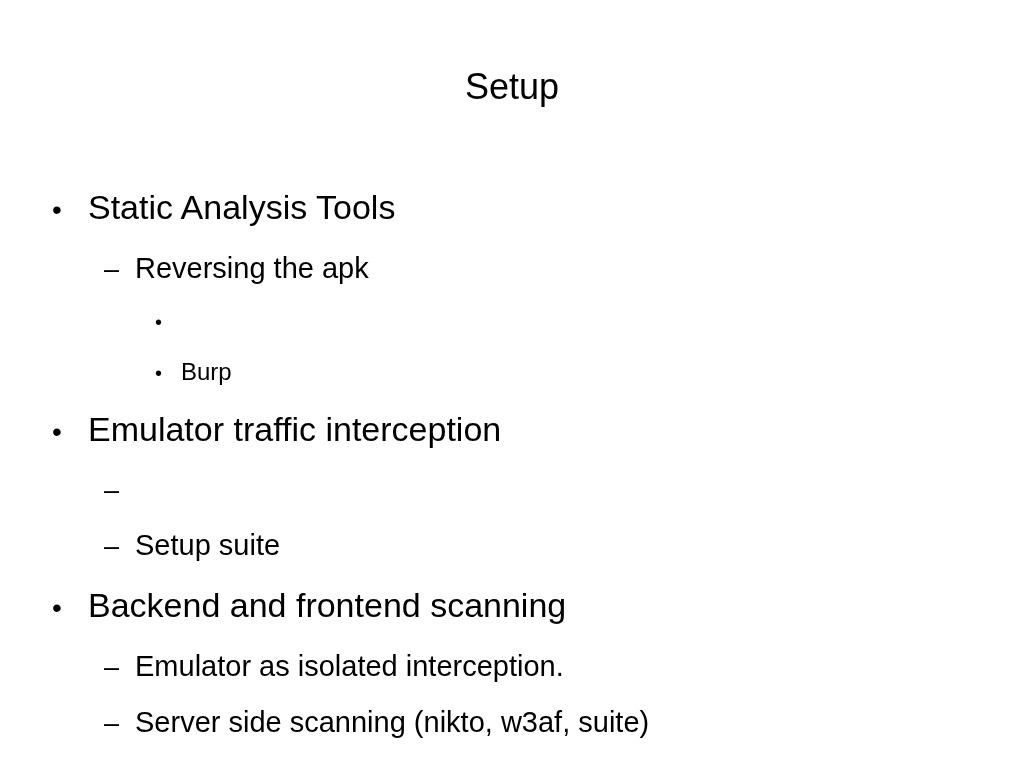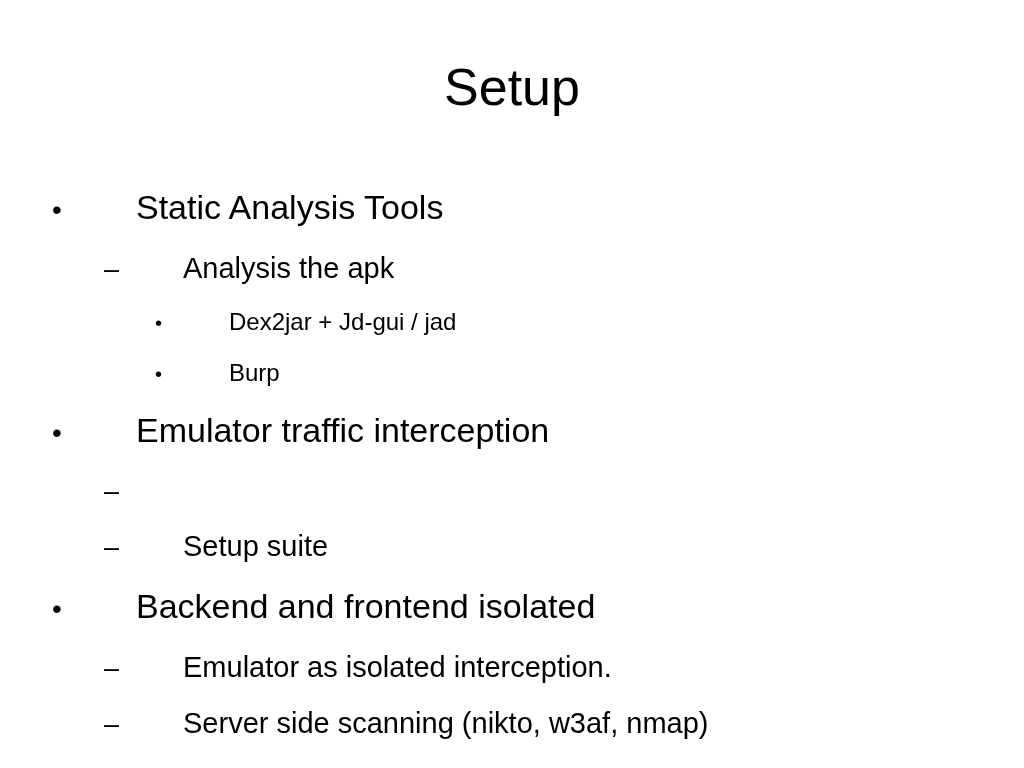--- a/index.html
+++ b/index.html
@@ -23,21 +23,21 @@
     box-sizing: border-box;
   }
 
   
   .slide-title {
     position: absolute;
     left: 0;
     top: 56px;
     width: 1024px;
     text-align: center;
-    font-size: 52px;
+    font-size: 36px;
     line-height: 62px;
     font-weight: normal;
     letter-spacing: 0px;
     color: #000000;
     margin: 0;
     white-space: nowrap;
   }
 
   
   .body-list {
@@ -58,21 +58,20 @@
     text-align: left;
     color: #000000;
     line-height: inherit;
   }
 
   .item-text {
     flex: 0 1 auto;
     white-space: pre;
     color: #000000;
     line-height: inherit;
-    margin-left: 48px;
   }
 
   
   .level-1 {
     padding-left: 52px;
     font-size: 34px;
     line-height: 62px;
     min-height: 62px;
   }
   .level-1 .bullet {
@@ -113,26 +112,25 @@
 
   <div class="body-list">
 
     <div class="outline-item level-1">
       <span class="bullet">•</span>
       <span class="item-text">Static Analysis Tools</span>
     </div>
 
     <div class="outline-item level-2">
       <span class="bullet">–</span>
-      <span class="item-text">Analysis the apk</span>
+      <span class="item-text">Reversing the apk</span>
     </div>
 
     <div class="outline-item level-3">
       <span class="bullet">•</span>
-      <span class="item-text">Dex2jar + Jd-gui / jad</span>
     </div>
 
     <div class="outline-item level-3">
       <span class="bullet">•</span>
       <span class="item-text">Burp</span>
     </div>
 
     <div class="outline-item level-1">
       <span class="bullet">•</span>
       <span class="item-text">Emulator traffic interception</span>
@@ -142,27 +140,27 @@
       <span class="bullet">–</span>
     </div>
 
     <div class="outline-item level-2">
       <span class="bullet">–</span>
       <span class="item-text">Setup suite</span>
     </div>
 
     <div class="outline-item level-1">
       <span class="bullet">•</span>
-      <span class="item-text">Backend and frontend isolated</span>
+      <span class="item-text">Backend and frontend scanning</span>
     </div>
 
     <div class="outline-item level-2">
       <span class="bullet">–</span>
       <span class="item-text">Emulator as isolated interception.</span>
     </div>
 
     <div class="outline-item level-2">
       <span class="bullet">–</span>
-      <span class="item-text">Server side scanning (nikto, w3af, nmap)</span>
+      <span class="item-text">Server side scanning (nikto, w3af, suite)</span>
     </div>
 
   </div>
 </div>
 
 </body></html>

